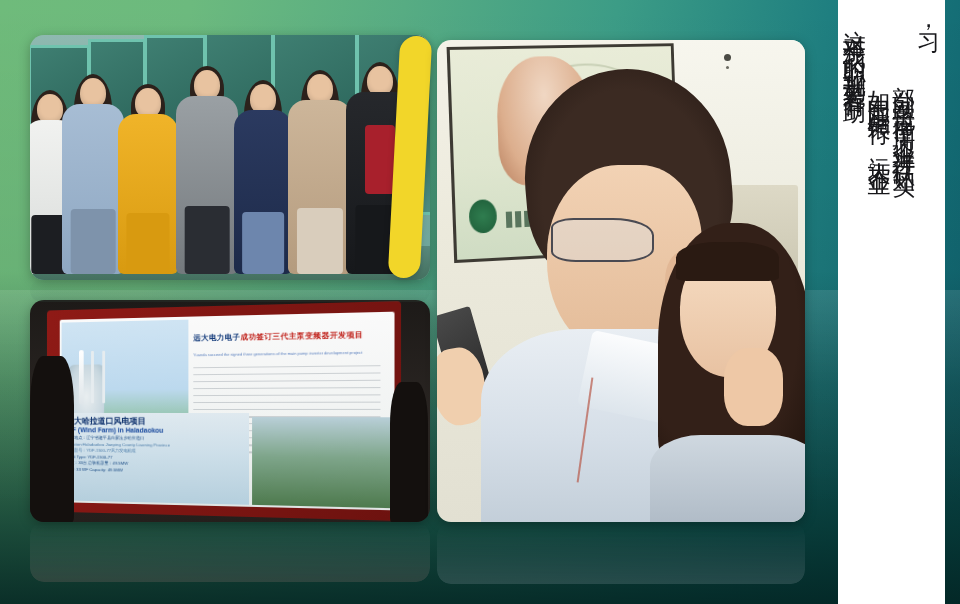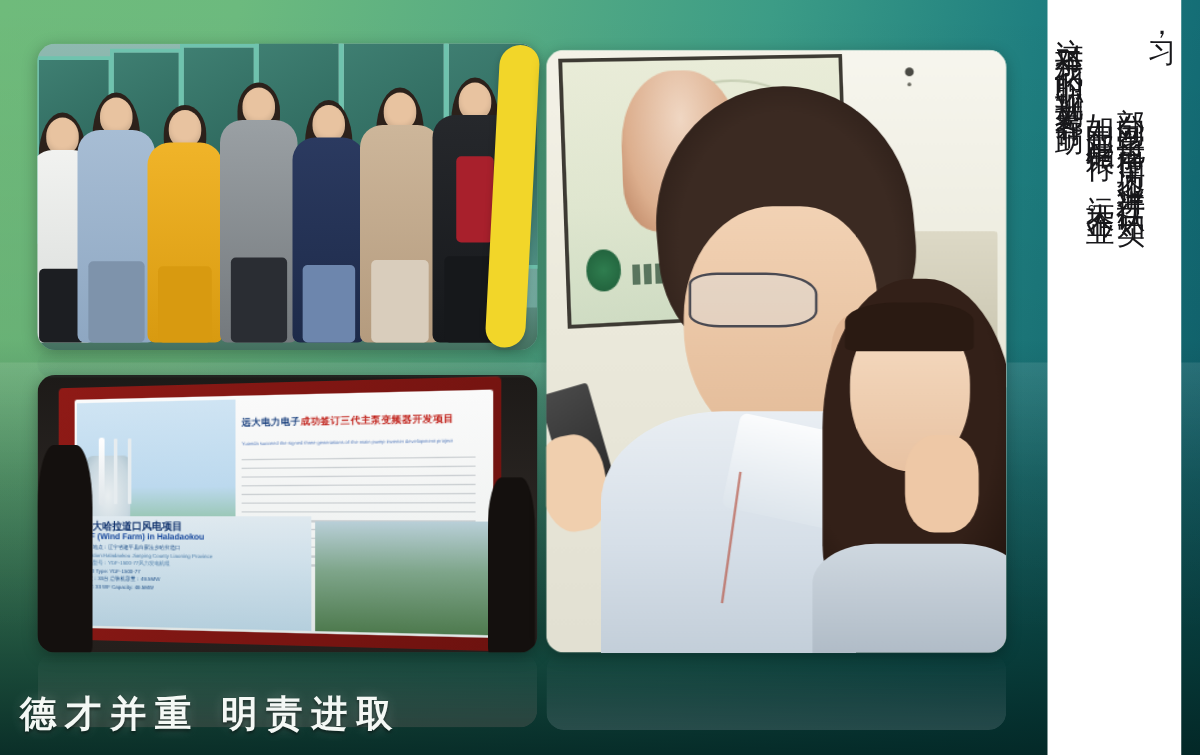--- a/index.html
+++ b/index.html
@@ -519,15 +519,14 @@
     <div style="background:linear-gradient(to bottom,#e2e0d2,#bfcbd6 60%,#aab6c2 100%);"></div>
   </div>
 
   <div id="caption-panel">
     <div class="vcol c1">习，</div>
     <div class="vcol c2">部分同学也前往了周边企业进行认知实</div>
     <div class="vcol c3">如中国邮储银行、远大企业。</div>
     <div class="vcol c4">这对于我们的职业规划更有帮助。</div>
   </div>
 
-  <div id="slogan">德才并重 明责进取</div>
 
 </div>
 
 </body></html>

